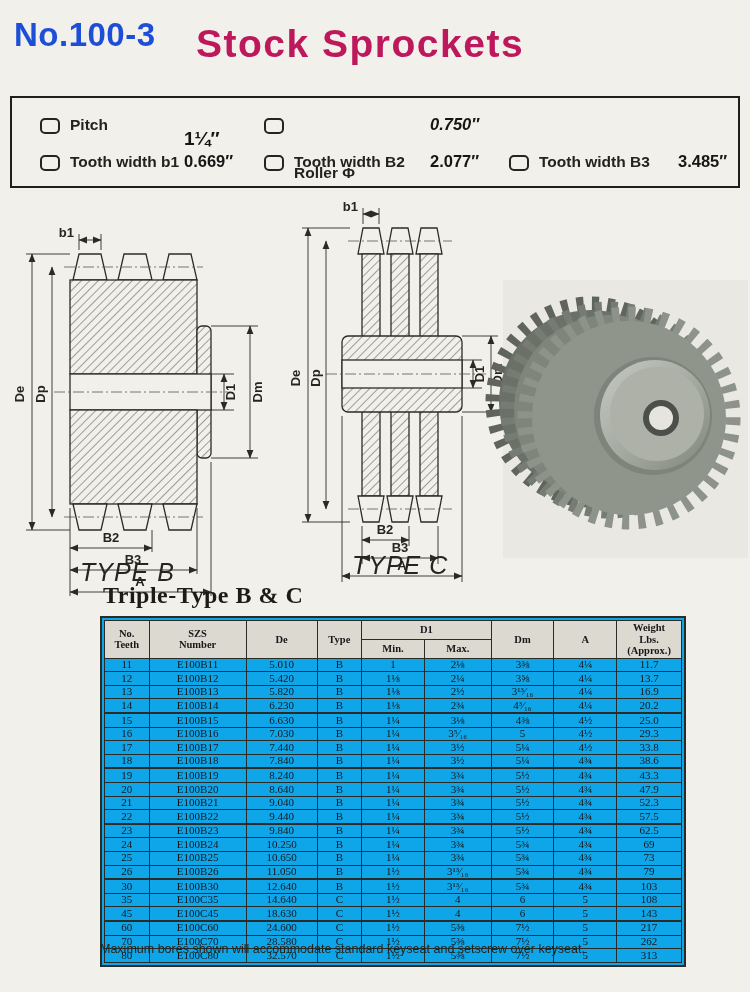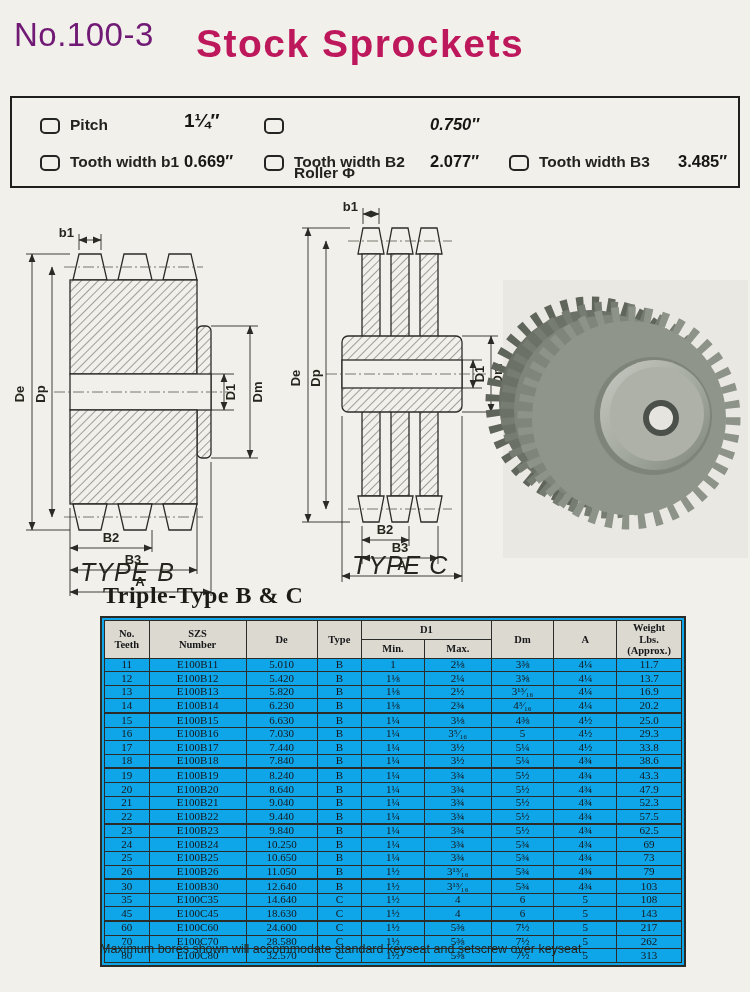--- a/index.html
+++ b/index.html
@@ -2,21 +2,21 @@
 <html><head>
 <meta charset="utf-8">
 <style>
   html,body{margin:0;padding:0;}
   body{
     width:750px;height:992px;position:relative;overflow:hidden;
     background:#f2f0ea;
     font-family:"Liberation Sans",sans-serif;color:#1e1e1b;
   }
   
-  .catalog-no{position:absolute;left:14px;top:16px;font-size:33px;font-weight:normal;color:#701a75;letter-spacing:.5px;}
+  .catalog-no{position:absolute;left:14px;top:16px;font-size:33px;font-weight:bold;color:#1d4ed8;letter-spacing:.5px;}
   .main-title{position:absolute;left:196px;top:22px;font-size:39px;font-weight:bold;color:#be185d;letter-spacing:1.5px;}
   
   .spec-box{position:absolute;left:10px;top:96px;width:726px;height:88px;border:2px solid #1f1f1d;}
   .spec-item{position:absolute;height:22px;white-space:nowrap;}
   .cbox{display:inline-block;width:16px;height:12px;border:2px solid #242422;border-radius:5px;vertical-align:middle;}
   .spec-label{font-size:15.5px;font-weight:bold;color:#22221f;}
   .spec-value{font-size:16.5px;font-weight:bold;color:#161614;}
   .spec-value.big{font-size:19px;}
   .abs{position:absolute;}
   
@@ -38,21 +38,21 @@
 <body>
 
 <div class="catalog-no">No.100-3</div>
 <div class="main-title">Stock Sprockets</div>
 
 <div class="spec-box">
   <div class="spec-item" style="left:28px;top:18px;">
     <span class="cbox"></span>
   </div>
   <span class="abs spec-label" style="left:58px;top:18px;">Pitch</span>
-  <span class="abs spec-value big" style="left:172px;top:12px;">1¼″</span>
+  <span class="abs spec-value big" style="left:172px;top:30px;">1¼″</span>
 
   <div class="spec-item" style="left:252px;top:18px;">
     <span class="cbox"></span>
   </div>
   <span class="abs spec-label" style="left:282px;top:18px;margin-top:48px;">Roller Φ</span>
   <span class="abs spec-value" style="left:418px;top:17px;font-style:italic;">0.750″</span>
 
   <div class="spec-item" style="left:28px;top:55px;">
     <span class="cbox"></span>
   </div>

